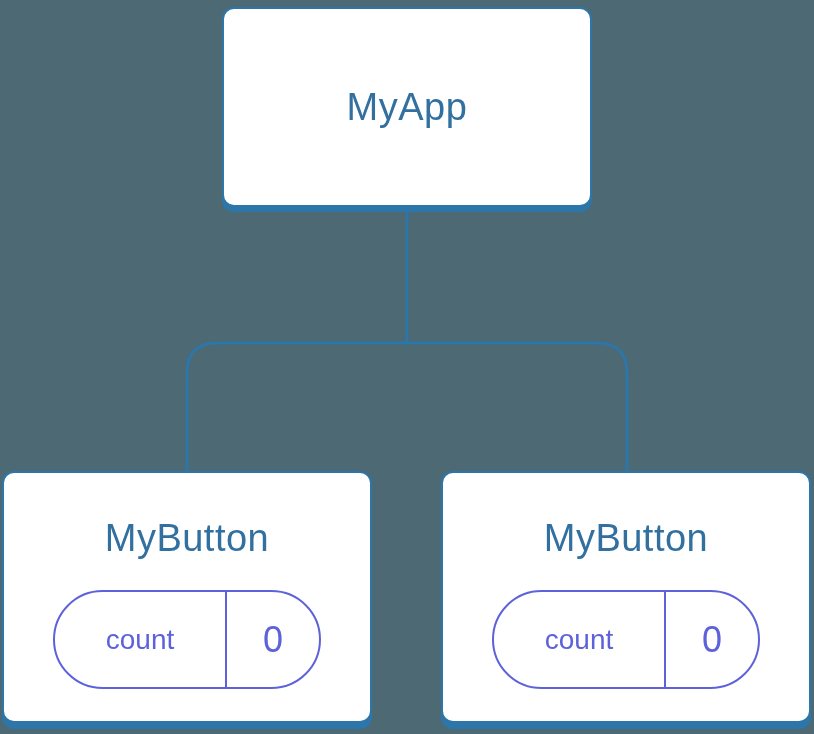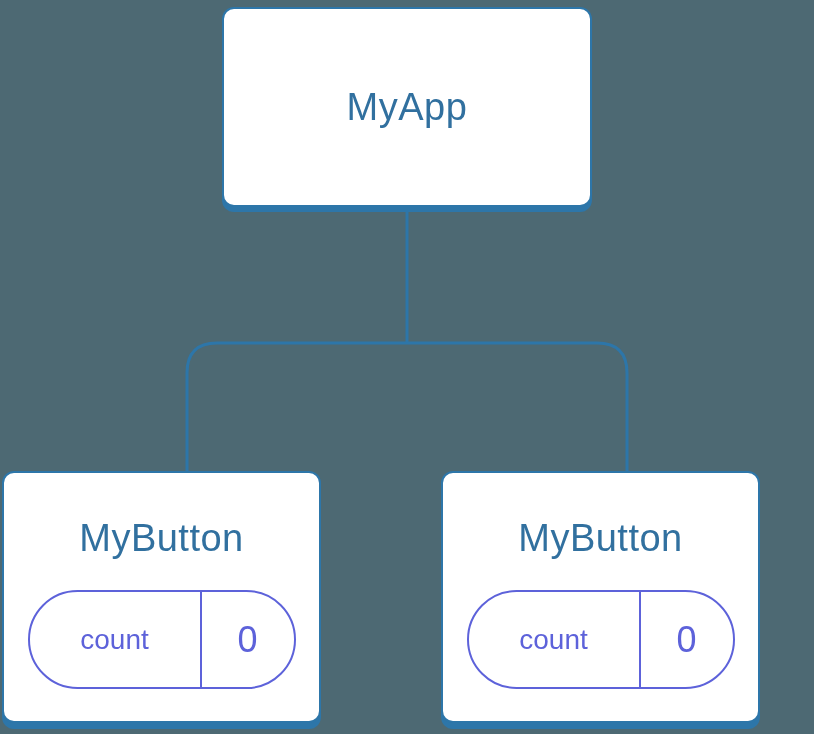--- a/index.html
+++ b/index.html
@@ -42,21 +42,21 @@
     flex-direction: column;
     align-items: center;
   }
   .node-root {
     left: 222px; top: 7px;
     width: 370px; height: 200px;
     justify-content: center;
   }
   .node-child {
     top: 471px;
-    width: 319px; height: 252px;
+    width: 370px; height: 252px;
     box-shadow: 0 6px 0 0 var(--node-border);
   }
   .node-child-left  { left: 2px; }
   .node-child-right { left: 441px; }
   .node-label {
     color: var(--node-label);
     font-size: 38px;
     font-weight: 500;
     letter-spacing: 0.5px;
     line-height: 46px;

